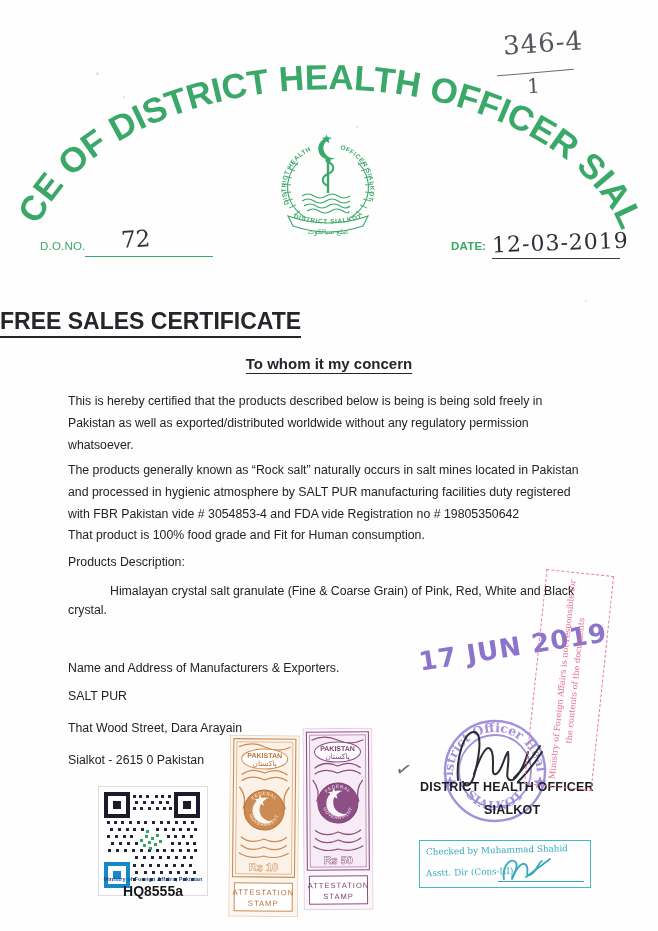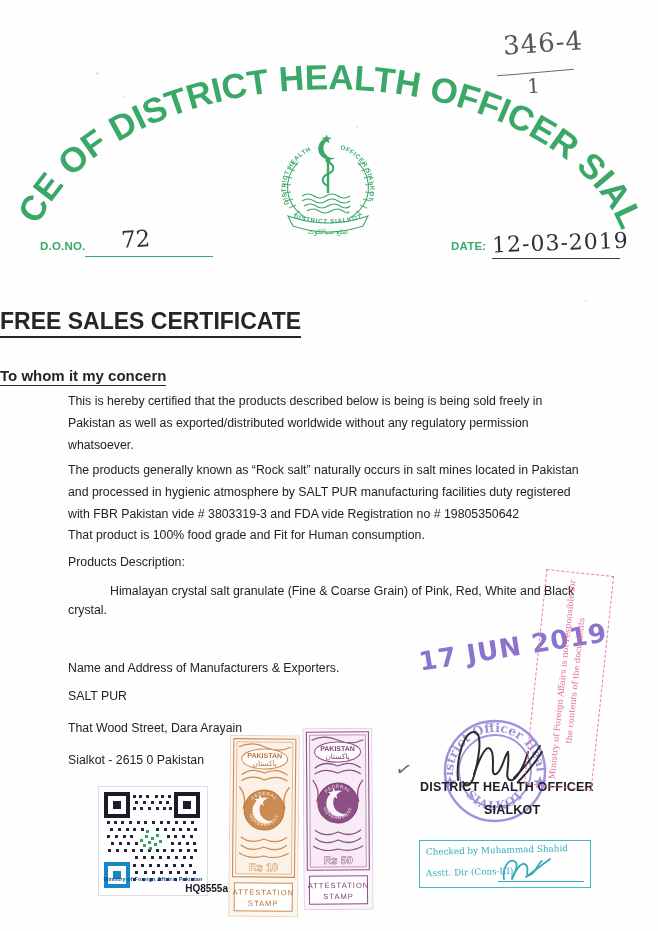--- a/index.html
+++ b/index.html
@@ -23,38 +23,38 @@
   .hand{font-family:"DejaVu Serif",serif;color:#4a4a52;font-weight:400;}
   .hw-top{position:absolute;left:503px;top:28px;font-size:26px;
           transform:rotate(-4deg);color:#55555c;letter-spacing:1px;}
   .hw-top-line{position:absolute;left:497px;top:72px;width:77px;height:0;
           border-top:1.4px solid #6a6a70;transform:rotate(-5deg);}
   .hw-top-den{position:absolute;left:527px;top:74px;font-size:20px;color:#55555c;
           transform:rotate(-3deg);}
 
   
   .dono-label{position:absolute;left:40px;top:240px;font-size:11.5px;
-         font-weight:bold;color:#3aa869;letter-spacing:.2px;}
+         font-weight:normal;color:#3aa869;letter-spacing:.2px;}
   .dono-rule{position:absolute;left:85px;top:256px;width:128px;height:0;
          border-top:1.6px solid #3aa869;}
   .dono-val{position:absolute;left:121px;top:226px;font-size:23px;
          color:#33333a;transform:rotate(-3deg);}
   .date-label{position:absolute;left:451px;top:240px;font-size:11.5px;
          font-weight:bold;color:#3aa869;letter-spacing:.2px;}
   .date-rule{position:absolute;left:492px;top:258px;width:128px;height:0;
          border-top:1.6px solid #3a3a44;}
   .date-val{position:absolute;left:492px;top:230px;font-size:22px;
          color:#2e2e38;transform:rotate(-2deg);letter-spacing:1px;}
 
   
   .title{position:absolute;left:0;top:308px;width:658px;
          font-size:23px;font-weight:bold;color:#25252c;}
   .title span{border-bottom:2px solid #25252c;padding-bottom:2px;}
-  .subtitle{position:absolute;left:0;top:355px;width:658px;
-         font-size:15px;font-weight:bold;color:#25252c;margin-top:12px;}
+  .subtitle{position:absolute;left:0;top:355px;width:658px;text-align:center;
+         font-size:15px;font-weight:bold;color:#25252c;}
   .subtitle span{border-bottom:1.6px solid #25252c;padding-bottom:1px;}
 
   .para{position:absolute;left:68px;width:522px;font-size:12.3px;
         line-height:22px;color:#22222a;text-align:left;}
   .p1{top:390px;}
   .p2{top:459px;}
   .p3{top:524px;}
   .p4{top:551px;}
   .p5{top:580px;left:110px;width:480px;}
   .p5b{top:599px;left:68px;width:522px;}
@@ -63,22 +63,22 @@
   .a0{top:661px;}
   .a1{top:689px;}
   .a2{top:721px;}
   .a3{top:753px;}
 
   
   .qr-box{position:absolute;left:98px;top:786px;width:108px;height:108px;
           border:1px solid #dcdce2;background:#fff;}
   .qr-cap{position:absolute;left:78px;top:876px;width:150px;text-align:center;
           font-size:5.6px;font-weight:bold;color:#1a4b8c;letter-spacing:.1px;}
-  .qr-code{position:absolute;left:78px;top:883px;width:150px;text-align:right;
-          font-size:10px;font-weight:bold;color:#18181e;}
+  .qr-code{position:absolute;left:78px;top:883px;width:150px;text-align:center;
+          font-size:14px;font-weight:bold;color:#18181e;}
 
   
   .stamp{position:absolute;width:70px;height:182px;}
   .stamp svg{display:block;}
   .st-orange{left:229px;top:735px;transform:rotate(0.6deg);}
   .st-purple{left:303px;top:728px;transform:rotate(-0.4deg);}
 
   
   .datestamp{position:absolute;left:418px;top:632px;font-size:26px;
         font-weight:bold;color:#7b62c8;letter-spacing:1px;
@@ -189,21 +189,21 @@
   <div class="hand date-val">12-03-2019</div>
 
   <div class="title">
     <span>FREE SALES CERTIFICATE</span>
   </div>
   <div class="subtitle">
     <span>To whom it my concern</span>
   </div>
 
   <div class="para p1">This is hereby certified that the products described below is being is being sold freely in Pakistan as well as exported/distributed worldwide without any regulatory permission whatsoever.</div>
-  <div class="para p2">The products generally known as “Rock salt” naturally occurs in salt mines located in Pakistan and processed in hygienic atmosphere by SALT PUR manufacturing facilities duty registered with FBR Pakistan vide # 3803319-3 and FDA vide Registration no # 19805350642</div>
+  <div class="para p2">The products generally known as “Rock salt” naturally occurs in salt mines located in Pakistan and processed in hygienic atmosphere by SALT PUR manufacturing facilities duty registered with FBR Pakistan vide # 3054853-4 and FDA vide Registration no # 19805350642</div>
   <div class="para p3">That product is 100% food grade and Fit for Human consumption.</div>
   <div class="para p5">Himalayan crystal salt granulate (Fine &amp; Coarse Grain) of Pink, Red, White and Black</div>
   <div class="para p4">Products Description:</div>
   <div class="para p5b">crystal.</div>
 
   <div class="addr a0">Name and Address of Manufacturers &amp; Exporters.</div>
   <div class="addr a1">SALT PUR</div>
   <div class="addr a2">That Wood Street, Dara Arayain</div>
   <div class="addr a3">Sialkot - 2615 0 Pakistan</div>
 

